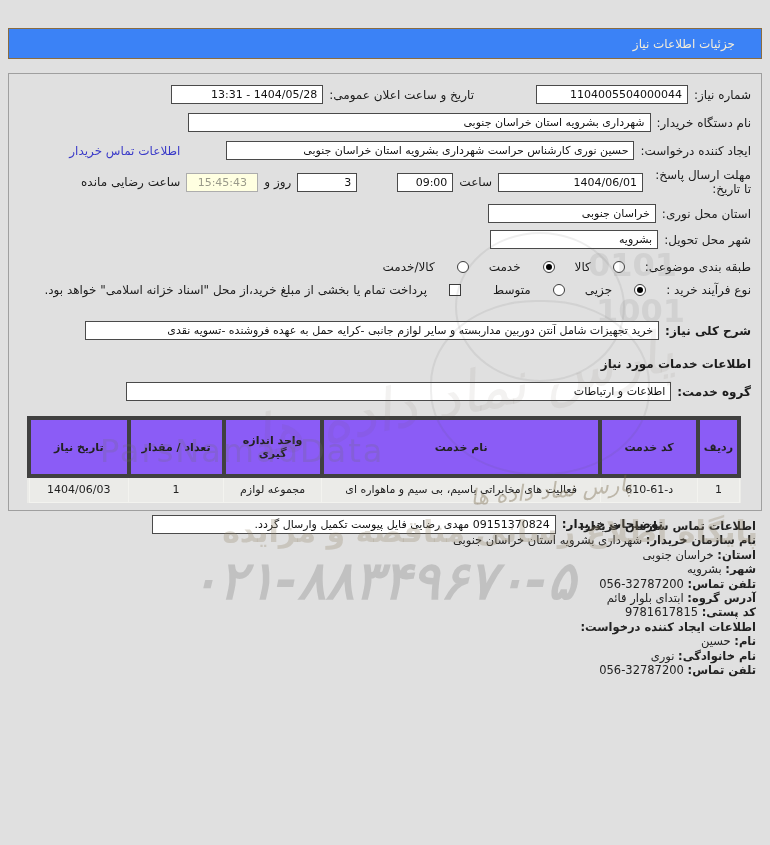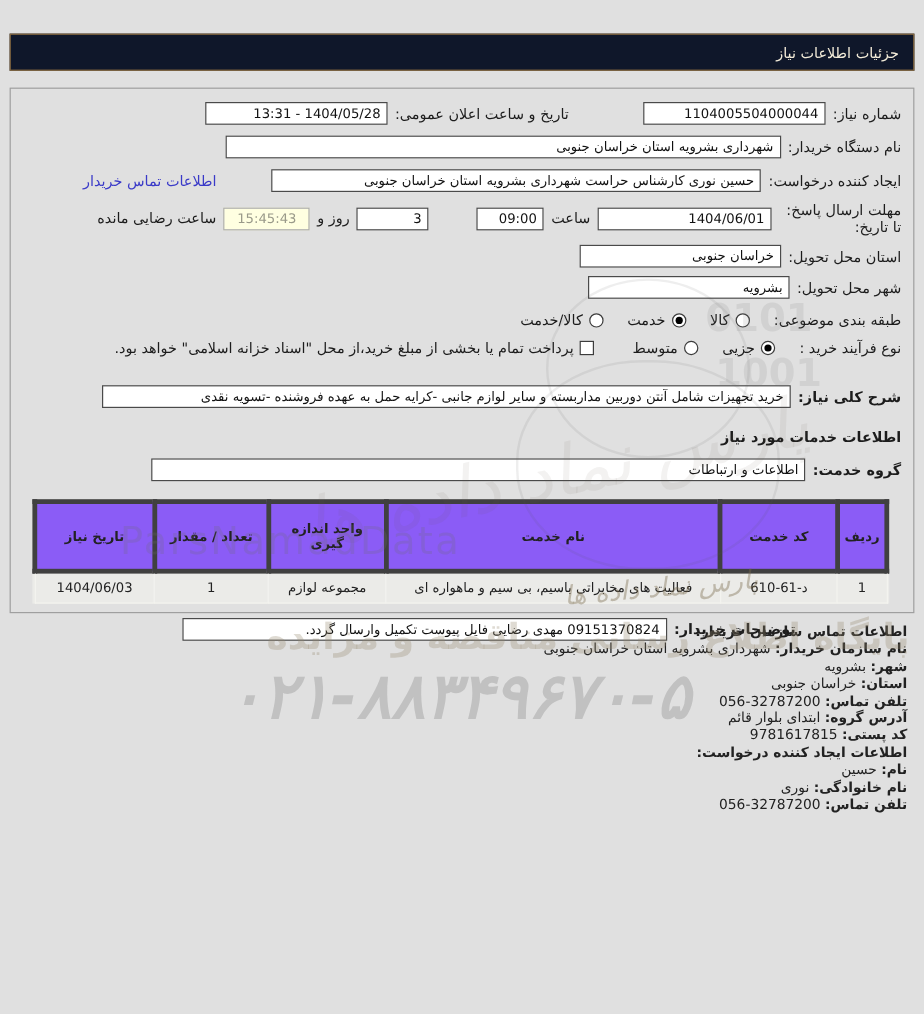--- a/index.html
+++ b/index.html
@@ -8,23 +8,23 @@
     background:#e0e0e0;
     font-family:"DejaVu Sans", sans-serif;
     font-size:12px;
     color:#1c1c1c;
     direction:rtl;
     position:relative;
     overflow:hidden;
   }
   .title-bar {
     position:absolute; top:28px; right:8px; left:8px; height:31px;
-    background:#0f172a; border:1px solid #8a6c40;
+    background:#3b82f6; border:1px solid #8a6c40;
     display:flex; align-items:center;
-    padding:0 12px; color:#f3ecd9; font-size:12px;
+    padding:0 26px; color:#f3ecd9; font-size:12px;
   }
   .panel {
     position:absolute; top:73px; right:8px; left:8px; height:438px;
     border:1px solid #9f9f9f; background:#e0e0e0;
     padding:11px 10px 0 10px;
   }
   .frow { display:flex; align-items:center; gap:6px; }
   .flabel { white-space:nowrap; }
   .bold { font-weight:bold; }
   input.box, .valbox {
@@ -43,21 +43,21 @@
     width:12px; height:12px; border:1px solid #3c3c3c; border-radius:50%;
     background:#fff; display:inline-block; position:relative; flex:0 0 auto;
   }
   .radio.checked::after {
     content:""; position:absolute; inset:2px; background:#000; border-radius:50%;
   }
   .checkbox {
     width:12px; height:12px; border:1px solid #3c3c3c; background:#fff;
     display:inline-block; flex:0 0 auto;
   }
-  .opt { display:flex; align-items:center; gap:5px; margin-inline-start:14px; }
+  .opt { display:flex; align-items:center; gap:22px; margin-inline-start:14px; }
   table.svc {
     border-collapse:collapse; width:714px; margin:0 10px 0 0;
     background:#ebebe8; font-size:11px;
     border:1px solid #a8a8a8;
   }
   table.svc th {
     background:#8b5cf6; border:4px solid #404040; font-weight:bold;
     height:28px; padding:14px 4px; color:#222;
   }
   table.svc td {
@@ -110,21 +110,21 @@
     <input class="box center" style="width: 145px;" readonly="" value="1404/06/01">
     <span class="flabel">ساعت</span>
     <input class="box center" style="width: 56px;" readonly="" value="09:00">
     <input class="box center" style="width: 60px; margin-inline-start: 34px;" readonly="" value="3">
     <span class="flabel">روز و</span>
     <input class="remaining" readonly="" value="15:45:43" style="">
     <span class="flabel">ساعت رضایی مانده</span>
   </div>
 
   <div class="frow" style="margin-top:8px">
-    <span class="flabel">استان محل تحویل:</span>
+    <span class="flabel">استان محل نوری:</span>
     <input class="box" style="width: 168px;" readonly="" value="خراسان جنوبی">
   </div>
 
   <div class="frow" style="margin-top:7px">
     <span class="flabel">شهر محل تحویل:</span>
     <input class="box" style="width: 168px;" readonly="" value="بشرویه">
   </div>
 
   <div class="frow" style="margin-top:11px">
     <span class="flabel">طبقه بندی موضوعی:</span>
@@ -204,22 +204,22 @@
   <div class="frow" style="margin-top:12px">
     <span class="flabel bold" style="margin-inline-start:88px">توضیحات خریدار:</span>
     <input class="box" style="width: 404px;" readonly="" value="09151370824 مهدی رضایی فایل پیوست تکمیل وارسال گردد.">
   </div>
 
 </div>
 
 <div class="contact">
   <div class="line bold">اطلاعات تماس سازمان خریدار:</div>
   <div class="line"><span class="bold">نام سازمان خریدار:</span> <span>شهرداری بشرویه استان خراسان جنوبی</span></div>
+  <div class="line"><span class="bold">استان:</span> <span>خراسان جنوبی</span></div>
   <div class="line"><span class="bold">شهر:</span> <span>بشرویه</span></div>
-  <div class="line"><span class="bold">استان:</span> <span>خراسان جنوبی</span></div>
   <div class="line"><span class="bold">تلفن تماس:</span> <span>32787200-056</span></div>
   <div class="line"><span class="bold">آدرس گروه:</span> <span>ابتدای بلوار قائم</span></div>
   <div class="line"><span class="bold">کد پستی:</span> <span>9781617815</span></div>
   <div class="line bold">اطلاعات ایجاد کننده درخواست:</div>
   <div class="line"><span class="bold">نام:</span> <span>حسین</span></div>
   <div class="line"><span class="bold">نام خانوادگی:</span> <span>نوری</span></div>
   <div class="line"><span class="bold">تلفن تماس:</span> <span>32787200-056</span></div>
 </div>
 
 <div class="wm wm-circle" style="left:455px; top:232px; width:170px; height:150px"></div>

